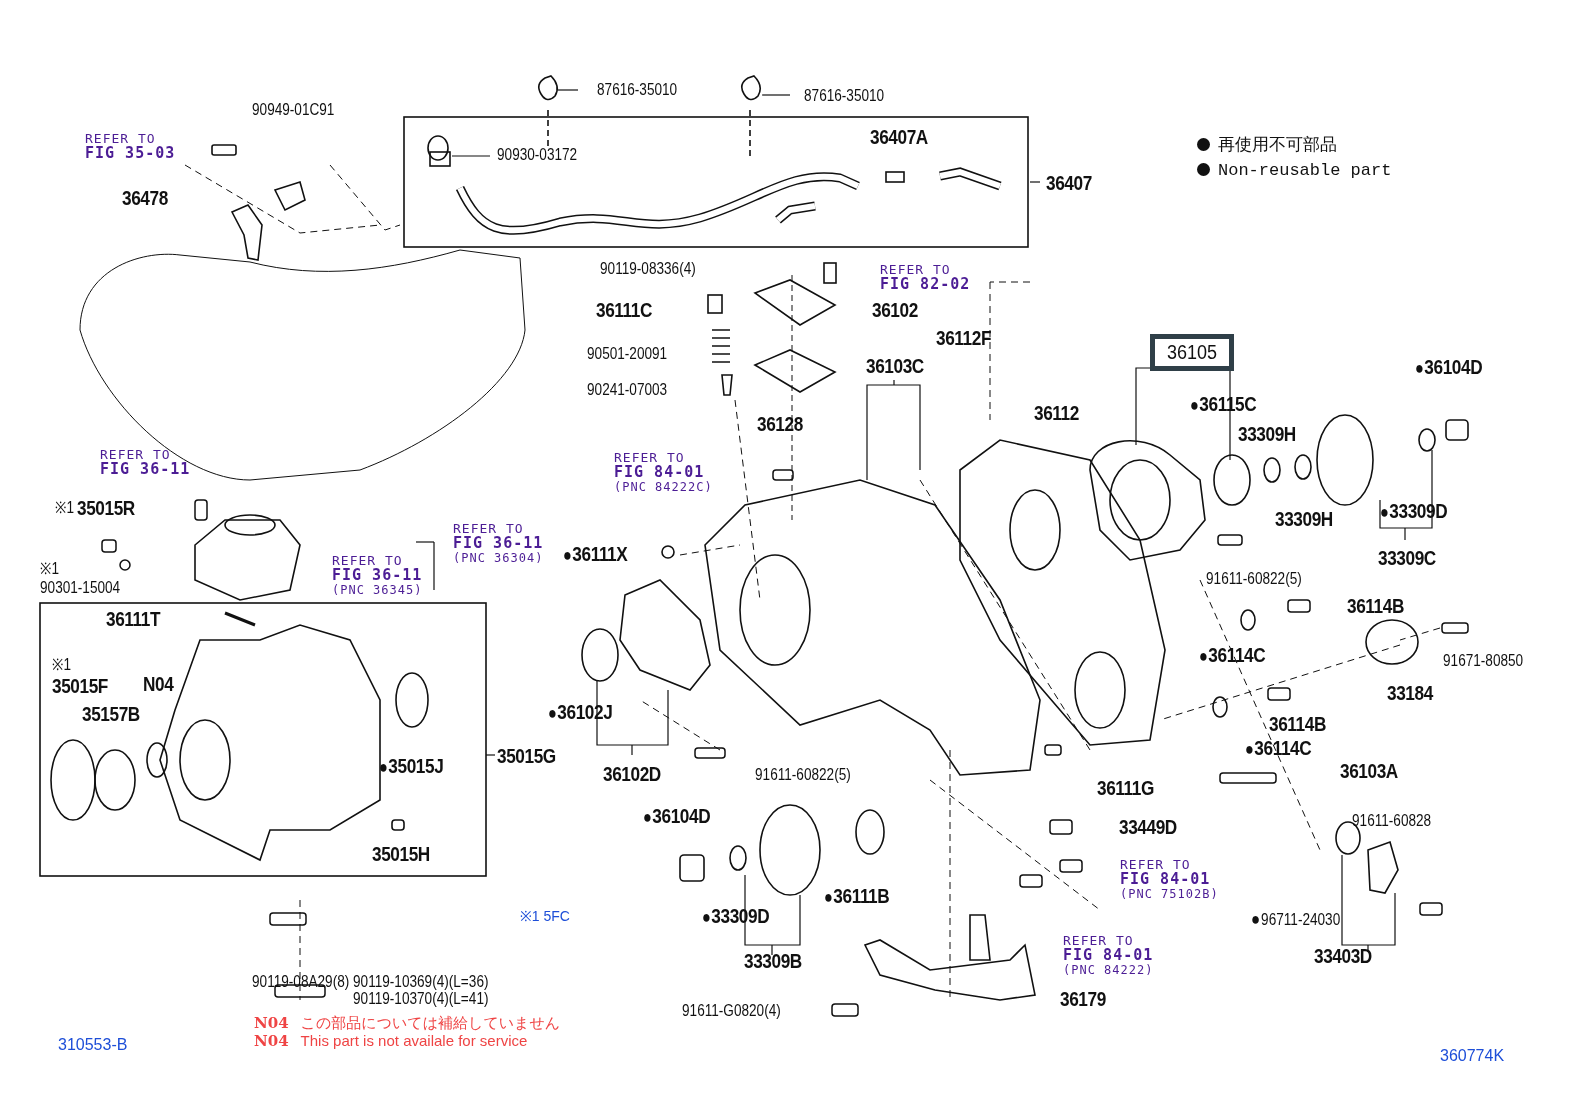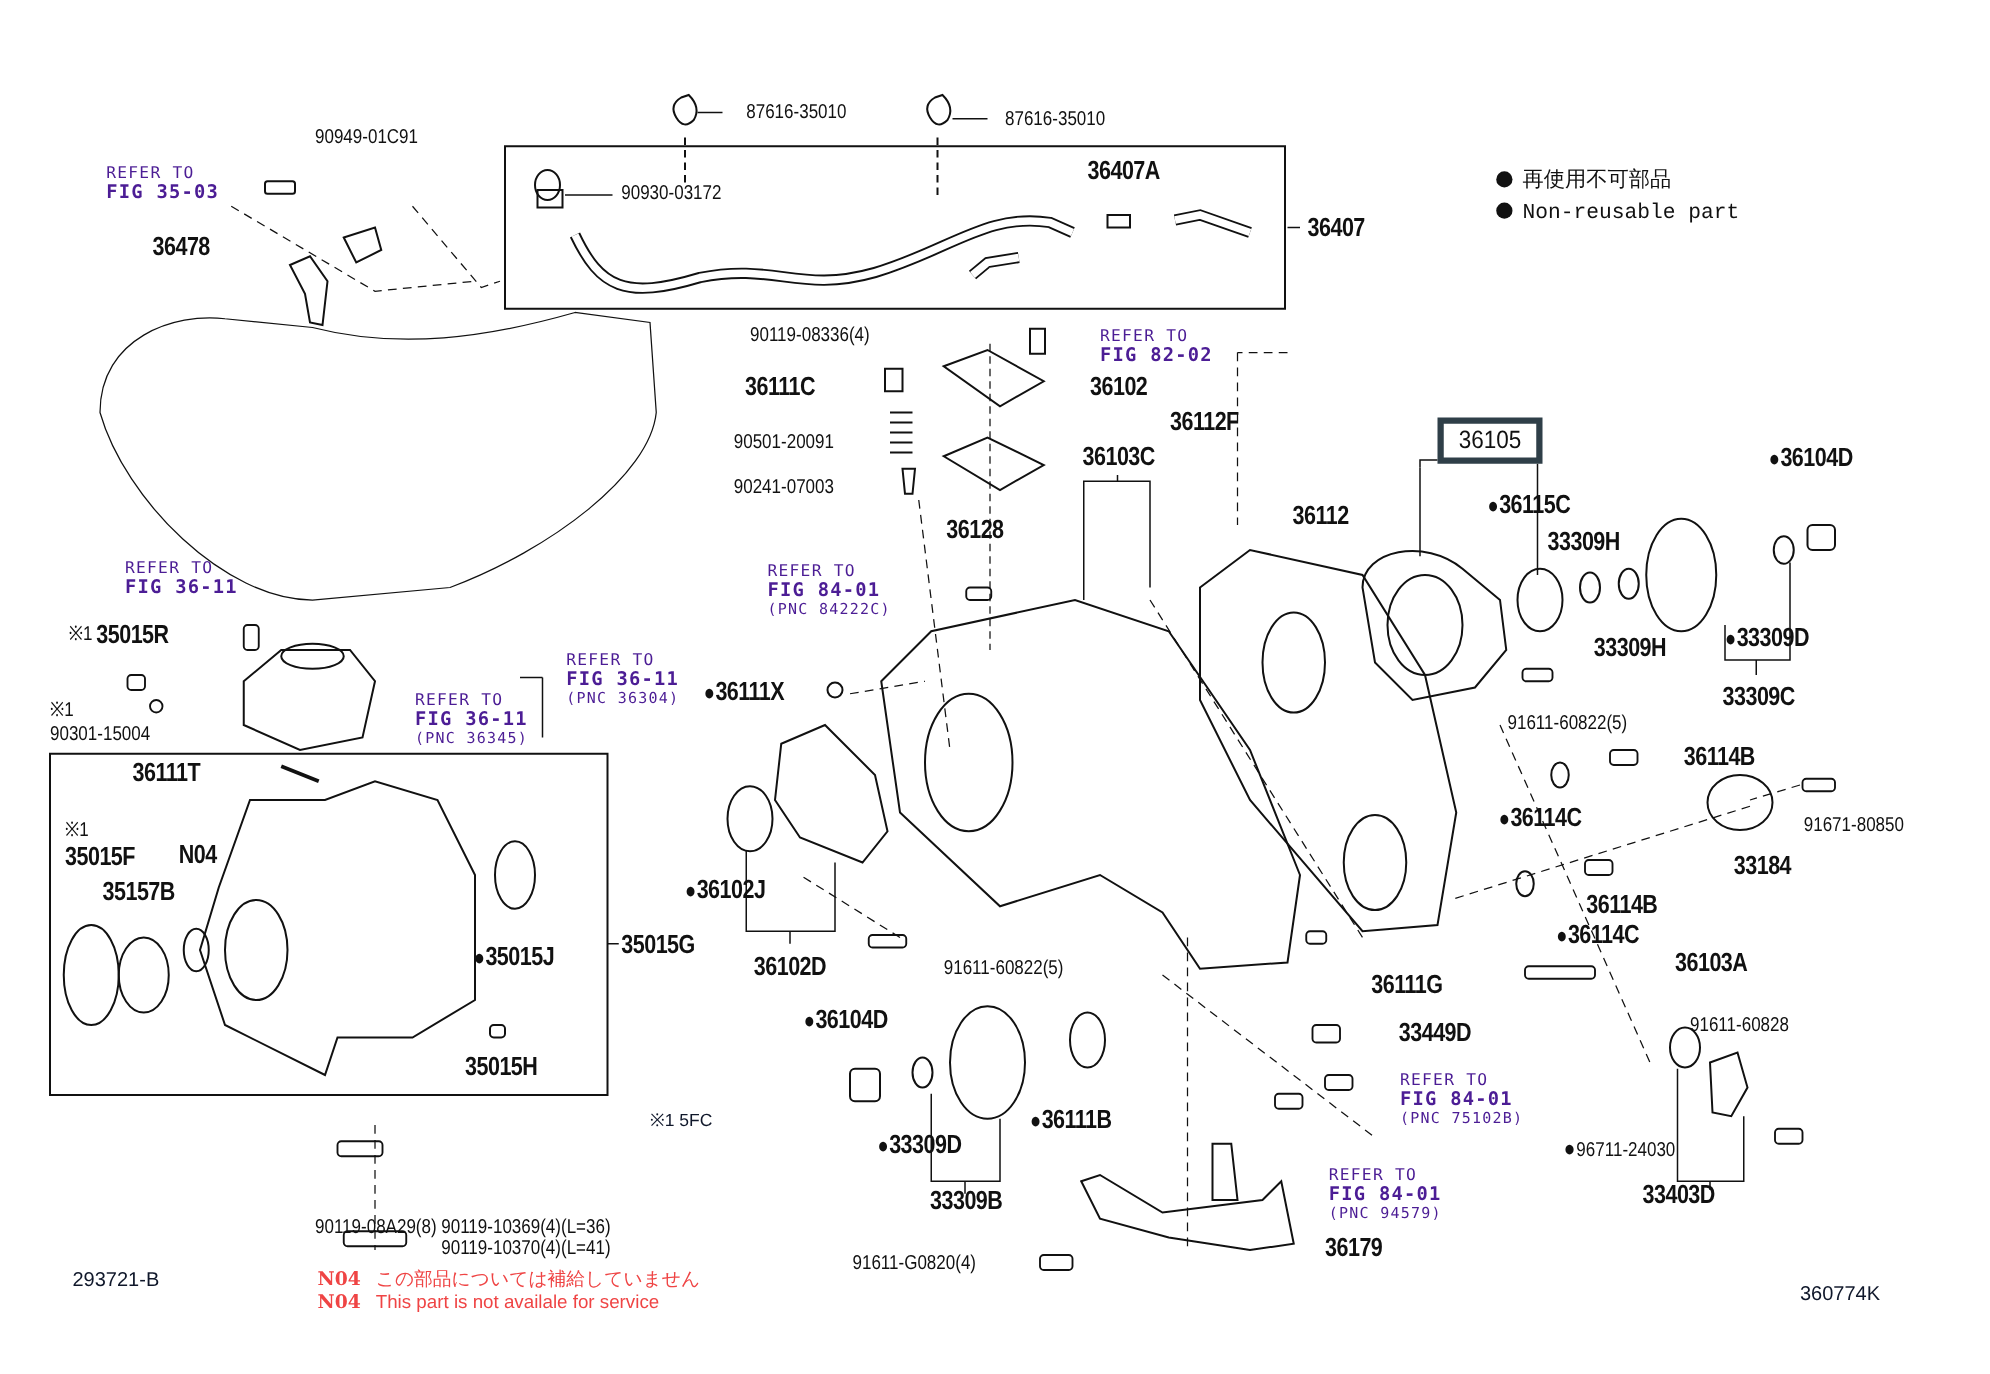--- a/index.html
+++ b/index.html
@@ -13,21 +13,21 @@
          line-height: 15px; color: #4c1d95; letter-spacing: 1px; }
   .ref .fig { font-weight: bold; font-size: 15px; }
   .ref .pnc { font-size: 12px; }
   .dot::before { content: "●"; font-size: 18px; margin-right: 1px; }
   .legend { position: absolute; left: 1197px; top: 133px; font-family: Liberation Mono, monospace; font-size: 17px; line-height: 25px; color: #111; }
   .legend .b { display: inline-block; width: 13px; height: 13px; background:#111; border-radius: 50%; margin-right: 8px; vertical-align: -1px; }
   .selected-box { position: absolute; left: 1150px; top: 334px; width: 74px; height: 27px; border: 5px solid #2f3f48; background:#fff; }
   .selected-box span { display:block; text-align:center; font-family:"Liberation Sans", sans-serif; font-size: 20px; line-height:27px; transform: scaleX(0.9); }
   .note { position: absolute; font-family: "Liberation Sans", sans-serif; font-size: 15px; color:#ef4444; white-space: nowrap; }
   .note b { font-family: "DejaVu Serif", serif; font-size: 15px; margin-right: 12px; }
-  .code { position:absolute; font-family:"Liberation Sans", sans-serif; font-size:16px; color:#0f172a; }
+  .code { position:absolute; font-family:"Liberation Sans", sans-serif; font-size:16px; color:#1d4ed8;margin-top:20px; }
 </style>
 </head>
 <body>
 
 <svg class="draw" width="1592" height="1099" viewBox="0 0 1592 1099" fill="none" stroke="#111" stroke-width="1.6">
 
   <rect x="404" y="117" width="624" height="130" stroke-width="1.6"></rect>
 
   <path d="M460 188 C480 230, 500 240, 560 222 C620 210, 640 235, 700 218 C760 200, 790 170, 840 178 L858 186" stroke-width="9" stroke="#111"></path>
   <path d="M460 188 C480 230, 500 240, 560 222 C620 210, 640 235, 700 218 C760 200, 790 170, 840 178 L858 186" stroke-width="6" stroke="#fff"></path>
@@ -275,23 +275,23 @@
   <div class="pnc">(PNC 36345)</div>
 </div>
 <div class="ref" style="left:1120px;top:857px;">
   <div>REFER TO</div>
   <div class="fig">FIG 84-01</div>
   <div class="pnc">(PNC 75102B)</div>
 </div>
 <div class="ref" style="left:1063px;top:933px;">
   <div>REFER TO</div>
   <div class="fig">FIG 84-01</div>
-  <div class="pnc">(PNC 94579)</div>
+  <div class="pnc">(PNC 84222)</div>
 </div>
 
 <div class="note" style="left:254px;top:1014px;">
   <b>N04</b><span>この部品については補給していません</span>
 </div>
 <div class="note" style="left:254px;top:1032px;">
   <b>N04</b><span>This part is not availale for service</span>
 </div>
-<div class="code" style="left:58px;top:1016px;">293721-B</div>
+<div class="code" style="left:58px;top:1016px;">310553-B</div>
 <div class="code" style="left:1440px;top:1027px;">360774K</div>
 
 </body></html>

